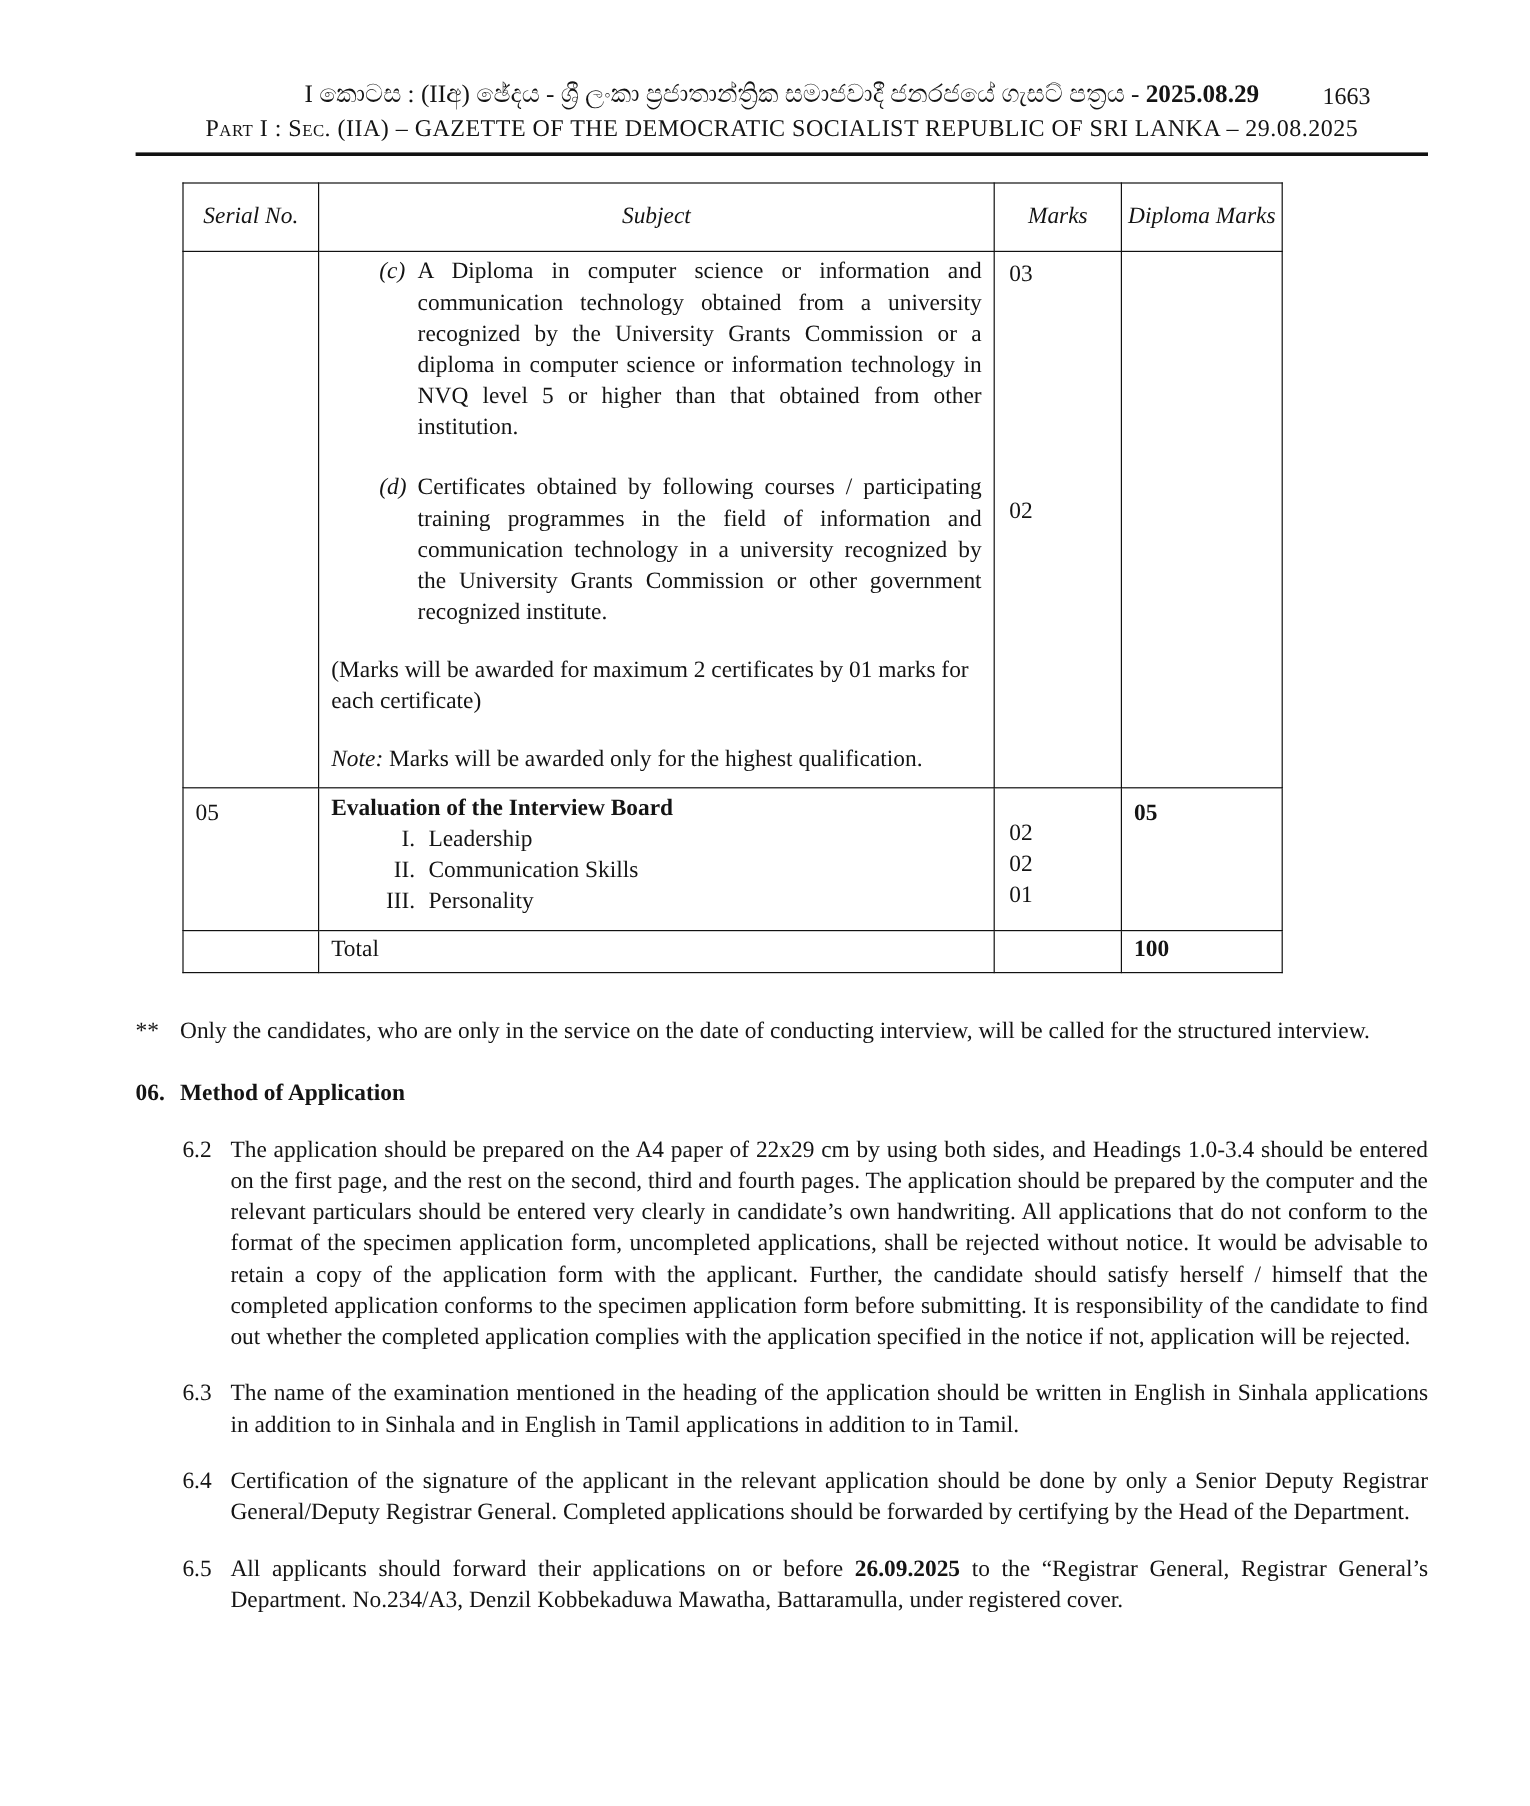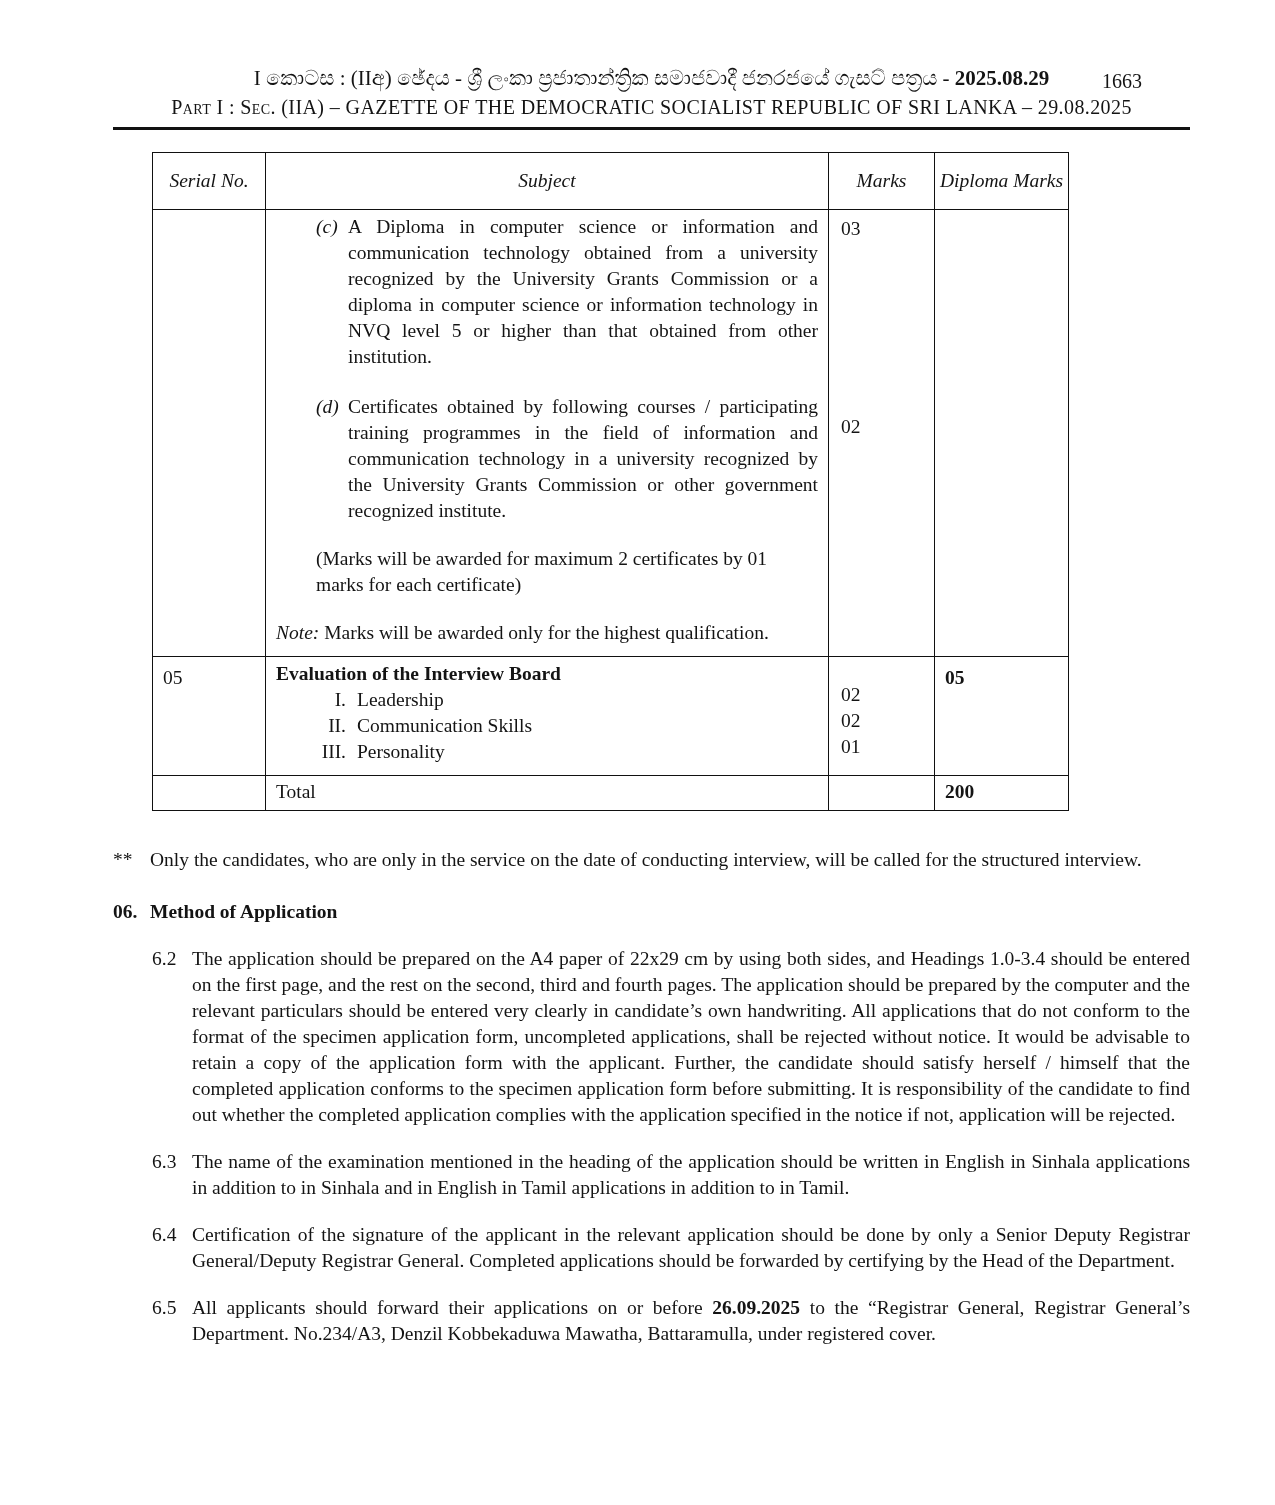--- a/index.html
+++ b/index.html
@@ -41,21 +41,21 @@
   }
   col.c-serial { width:113px; }
   col.c-subject { width:563px; }
   col.c-marks { width:106px; }
   col.c-max { width:134px; }
 
   .cell-pad { padding:4px 10px 10px 10px; }
   .qitem { padding-left:72px; text-indent:-32px; text-align:justify; }
   .qlabel { display:inline-block; width:32px; text-indent:0; font-style:italic; }
   .qitem.d { margin-top:24px; }
-  .bracket-note { margin-top:22px;margin-left:40px; }
+  .bracket-note { margin-top:22px; }
   .hq-note { margin-top:22px; }
   .marks-cell { padding:6px 4px 0 12px; }
   .marks-gap { margin-top:172px; }
   .serial-cell { padding:8px 4px 0 10px; }
   .max-cell { padding:8px 4px 0 10px; }
   .eval-title { font-weight:bold; }
   .crit .roman { display:inline-block; width:70px; text-align:right; margin-right:11px; }
   .eval-marks { padding-top:25px; }
   .total-cell { padding:3px 10px 5px 10px; }
   .total-row td { height:32px; }
@@ -123,21 +123,21 @@
           <div>02</div>
           <div>01</div>
         </td>
         <td class="max-cell b">05</td>
       </tr>
 
       <tr class="total-row">
         <td></td>
         <td class="total-cell">Total</td>
         <td></td>
-        <td class="total-cell b">200</td>
+        <td class="total-cell b">100</td>
       </tr>
     </tbody>
       </table>
 
     <p class="footnote"><span class="fmark">**</span><span>Only the candidates, who are only in the service on the date of conducting interview, will be called for the structured interview.</span></p>
 
     <p class="sec-heading"><span class="sec-num">06.</span><span>Method of Application</span></p>
 
     <div class="items">
       <p class="item"><span class="inum">6.2</span><span>The application should be prepared on the A4 paper of 22x29 cm by using both sides, and Headings 1.0-3.4 should be entered on the first page, and the rest on the second, third and fourth pages. The application should be prepared by the computer and the relevant particulars should be entered very clearly in candidate’s own handwriting. All applications that do not conform to the format of the specimen application form, uncompleted applications, shall be rejected without notice. It would be advisable to retain a copy of the application form with the applicant. Further, the candidate should satisfy herself / himself that the completed application conforms to the specimen application form before submitting. It is responsibility of the candidate to find out whether the completed application complies with the application specified in the notice if not, application will be rejected.</span></p>

